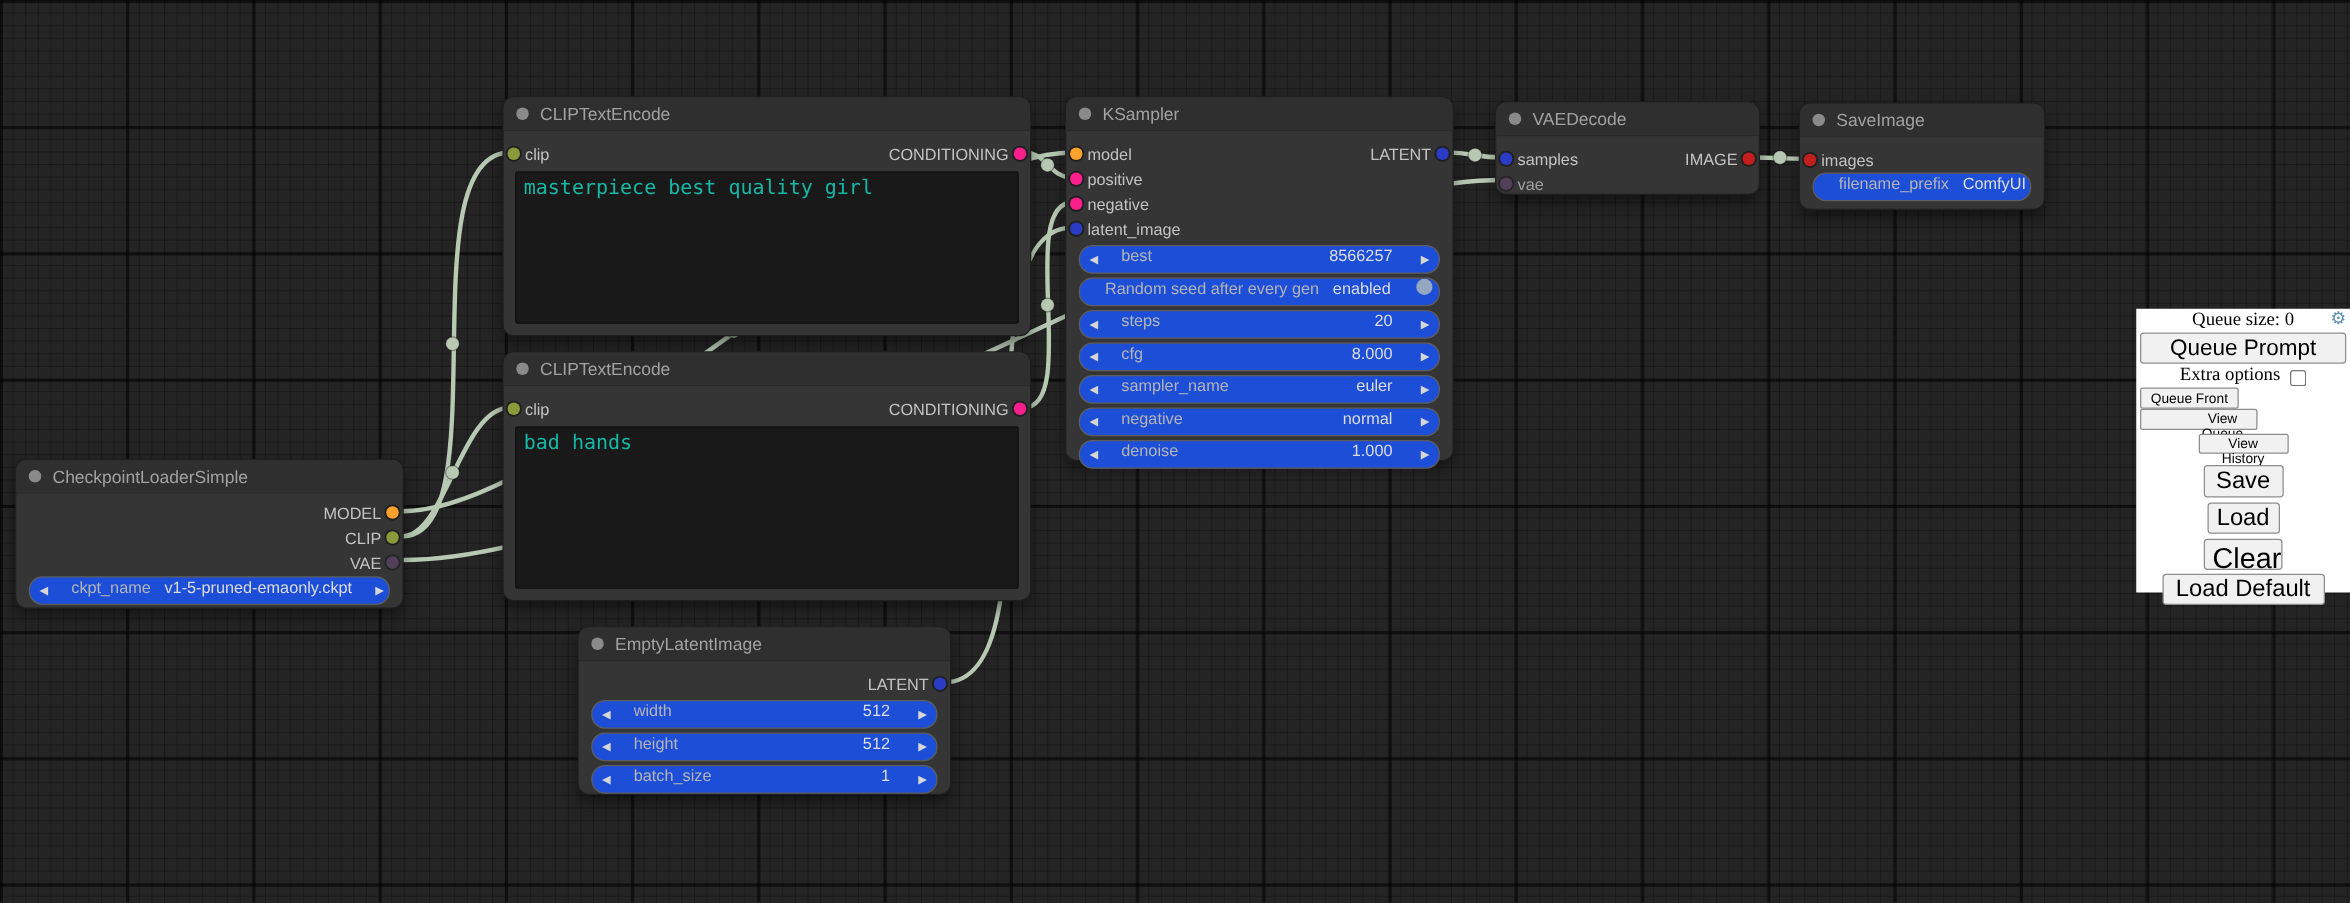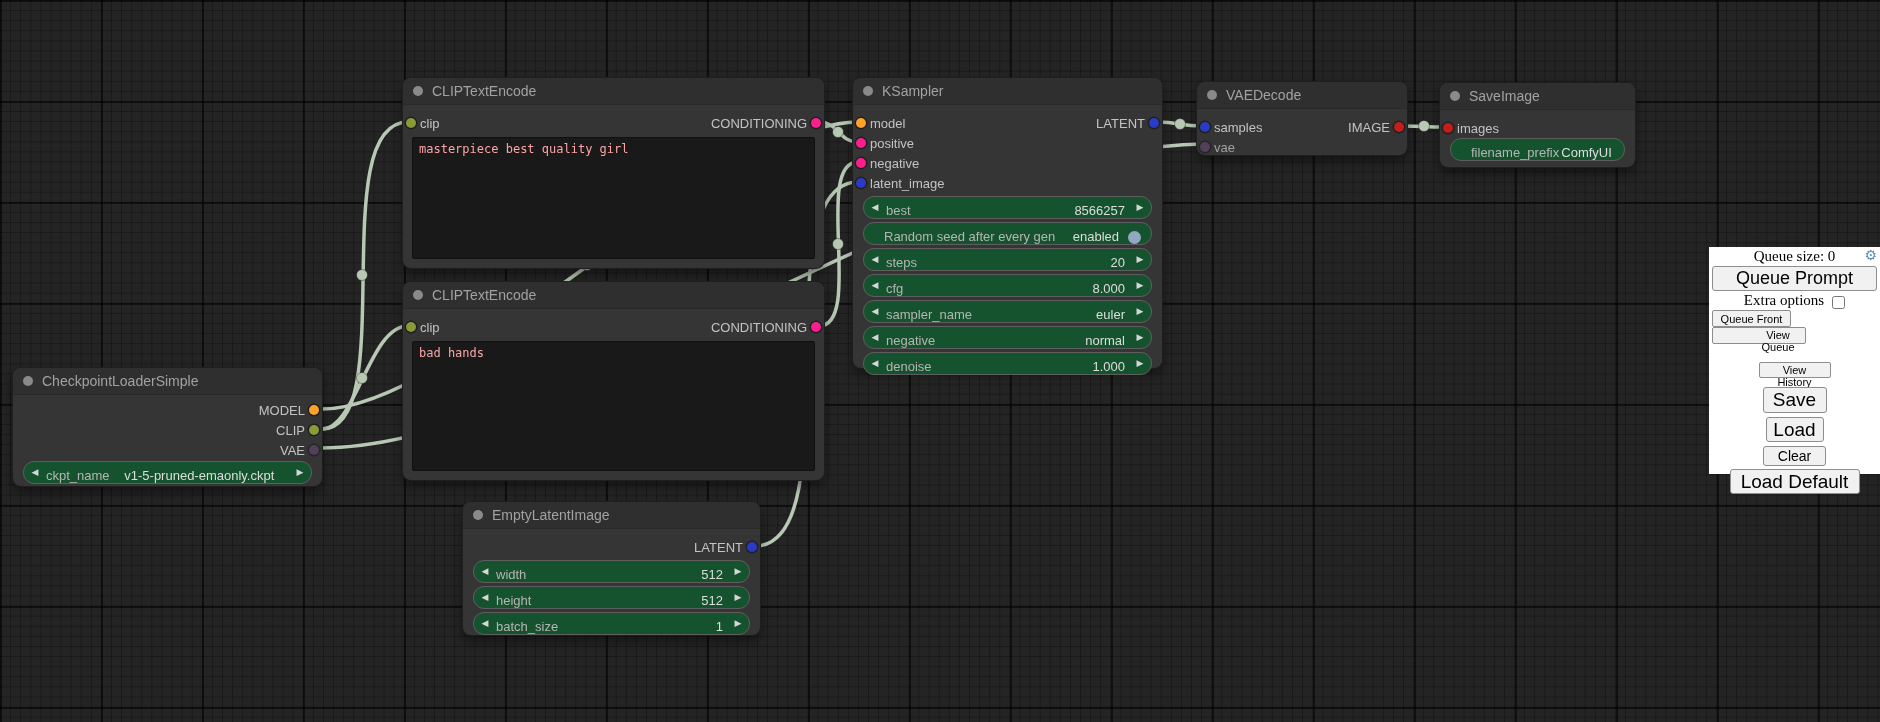--- a/index.html
+++ b/index.html
@@ -41,37 +41,37 @@
   .slot-dot.out{right:3px;}
   .dot-model{background:var(--slot-model);}
   .dot-clip{background:var(--slot-clip);}
   .dot-vae{background:var(--slot-vae);}
   .dot-cond{background:var(--slot-conditioning);}
   .dot-latent{background:var(--slot-latent);}
   .dot-image{background:var(--slot-image);}
   .dim{opacity:0.75;}
   
   .pill{
-    height:21px;margin:3px 10px 0;background:#14532d;border:1px solid #5e5e5e;
-    border-radius:11px;display:flex;align-items:flex-end;font-size:13px;
-    color:#b5b5b5;white-space:nowrap;overflow:hidden;
+    height:21px;margin:3px 10px 0;background:#1d4ed8;border:1px solid #5e5e5e;
+    border-radius:11px;display:flex;align-items:flex-start;font-size:13px;
+    color:#b5b5b5;white-space:nowrap;overflow:hidden;gap:11px;
   }
   .pill .arrow{flex:none;width:22px;text-align:center;font-size:9px;color:#d6d6d6;cursor:pointer;line-height:21px;}
   .pill .w-label{flex:none;}
   .pill .w-value{flex:1;text-align:right;color:#dddddd;padding-right:4px;}
   .pill .w-value.center{text-align:center;padding-right:0;}
   .pill.no-arrows{padding:0 10px;}
   .pill.no-arrows .w-label{margin-left:10px;}
   .toggle-circle{flex:none;width:13px;height:13px;border-radius:50%;
     background:var(--toggle-enabled);margin-left:5px;}
   
   .prompt-box{
     position:absolute;left:9px;right:9px;background:#191919;border:1px solid #101010;
-    border-radius:2px;color:#fca5a5;font-family:"DejaVu Sans Mono",monospace;
-    font-size:12px;line-height:15px;padding:4px 6px;resize:none;outline:none;
+    border-radius:2px;color:#14b8a6;font-family:"DejaVu Sans Mono",monospace;
+    font-size:16px;line-height:15px;padding:4px 6px;resize:none;outline:none;
     box-sizing:border-box;
   }
   
   #node-checkpoint{left:13px;top:368px;width:309px;height:118px;}
   #node-checkpoint .pill{margin-top:1px;}
   #node-clip-pos{left:403px;top:78px;width:421px;height:190px;}
   #node-clip-pos .prompt-box{top:59px;height:122px;}
   #node-clip-neg{left:403px;top:282px;width:421px;height:198px;}
   #node-clip-neg .prompt-box{top:59px;height:130px;}
   #node-empty-latent{left:463px;top:502px;width:297px;height:133px;}
@@ -91,24 +91,24 @@
     font-family:"Liberation Sans",sans-serif;background:#f1f1f1;border:1px solid #8d8d8d;
     border-radius:3px;color:#000;cursor:pointer;display:block;box-sizing:border-box;
     text-align:center;
   }
   #queue-prompt-btn{width:165px;height:27px;font-size:18px;margin-top:1px;}
   .qp-extra{height:19px;display:flex;align-items:flex-end;gap:8px;font-size:15px;margin-top:1px;}
   .qp-extra input{width:13px;height:13px;margin:0;}
   .qp-row{width:165px;display:flex;justify-content:space-between;margin-top:1px;flex-direction:column;}
   #queue-front-btn{width:79px;height:17px;font-size:11px;border-radius:2px;}
   #view-queue-btn{width:94px;height:17px;font-size:11px;border-radius:2px;padding-left:44px;}
-  #view-history-btn{width:72px;height:16px;font-size:11px;border-radius:2px;margin-top:18px;}
+  #view-history-btn{width:72px;height:16px;font-size:11px;border-radius:2px;margin-top:3px;}
   #save-btn{width:64px;height:26px;font-size:19px;margin-top:9px;}
   #load-btn{width:58px;height:25px;font-size:19px;margin-top:4px;}
-  #clear-btn{width:63px;height:25px;font-size:14px;margin-top:4px;}
+  #clear-btn{width:63px;height:25px;font-size:23px;margin-top:4px;}
   #load-default-btn{width:130px;height:25px;font-size:19px;margin-top:3px;}
 </style>
 </head>
 <body>
 
 <svg id="link-layer" width="1880" height="722" viewBox="0 0 1880 722">
   <path d="M 322 409 C 455 409, 720 122, 858 122"></path>
   <path d="M 322 429 C 401 429, 324 122, 408 122"></path>
   <path d="M 322 429 C 356 429, 369 326, 408 326"></path>
   <path d="M 322 448 C 553 448, 966 144, 1202 144"></path>

